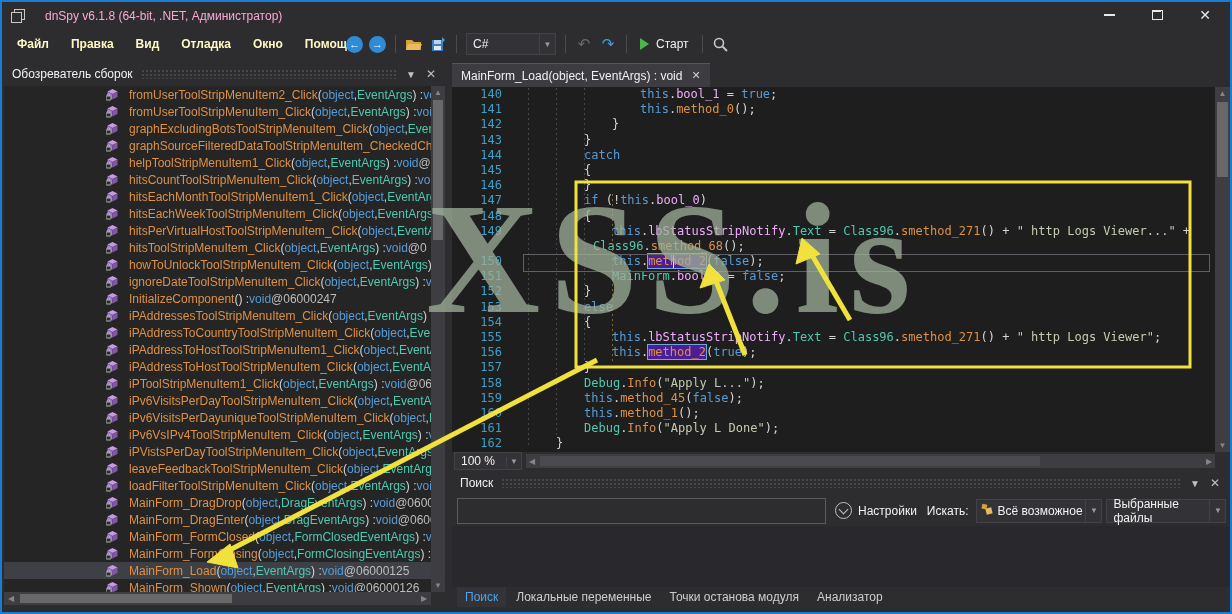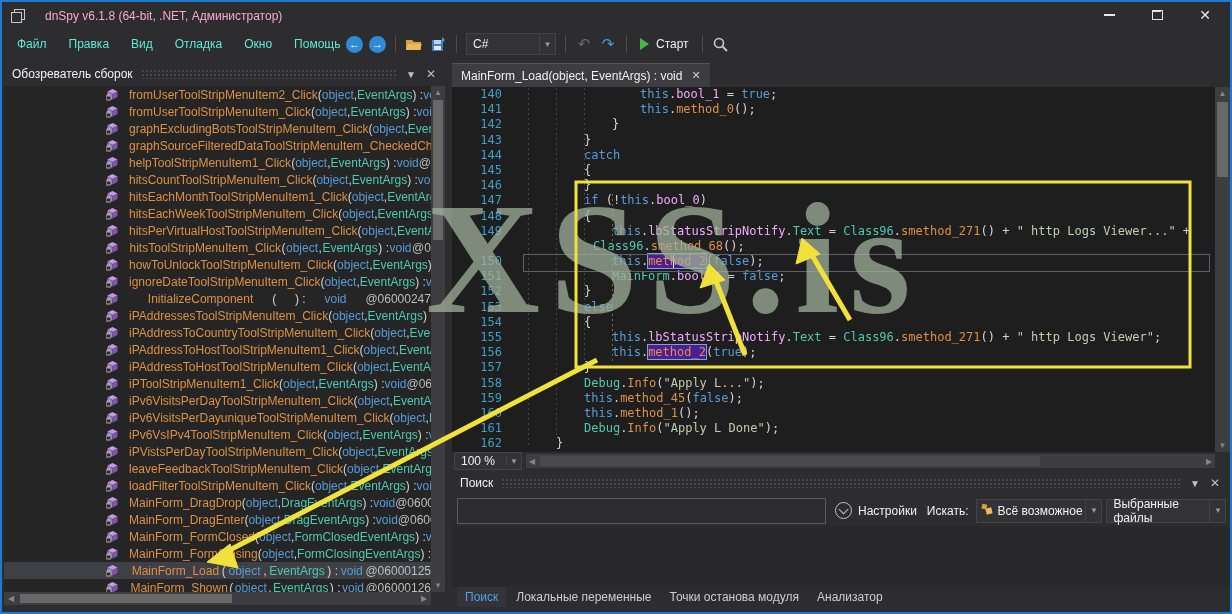--- a/index.html
+++ b/index.html
@@ -14,39 +14,39 @@
   #appicon .sq2{position:absolute;left:0;top:3px;width:9px;height:9px;border:1px solid #c8c8c8;background:#2d2d30;}
   #title-text{margin-left:21px;color:#f9a8d4;}
   #winbtns{position:absolute;right:14px;top:4px;display:flex;gap:26px;align-items:center;}
   .wbtn{width:22px;height:18px;display:flex;align-items:center;justify-content:center;color:#e8e8e8;}
   .glyph-min{width:11px;height:2px;background:#e8e8e8;}
   .glyph-max{width:9px;height:8px;border:1px solid #e8e8e8;position:relative;}
   .glyph-max:before{content:"";position:absolute;left:-1px;top:-1px;width:9px;height:2px;background:#e8e8e8;}
   .glyph-close{font-size:14px;line-height:14px;}
   
   #menubar{left:0;top:27px;width:1228px;height:30px;display:flex;align-items:center;padding-left:4px;box-sizing:border-box;}
-  .menu-item{padding:5px 11px;color:#5eead4;}
+  .menu-item{padding:5px 11px;color:#fef9c3;font-weight:bold;}
   #toolbar{position:absolute;left:344px;top:29px;height:26px;display:flex;align-items:center;gap:6px;}
   .tsep{width:1px;height:18px;background:#4a4a4f;margin:0 3px;}
   .navbtn{width:17px;height:17px;border-radius:50%;background:#2f8bd6;color:#fff;display:flex;align-items:center;justify-content:center;font-size:11px;font-weight:bold;}
   .ic{width:18px;height:18px;display:flex;align-items:center;justify-content:center;}
   #lang-combo{display:flex;align-items:center;width:88px;height:20px;background:#333337;border:1px solid #434346;}
   #lang-combo .val{flex:1;padding-left:6px;color:#f1f1f1;}
   #lang-combo .dd{width:15px;height:100%;border-left:1px solid #434346;display:flex;align-items:center;justify-content:center;color:#999;font-size:8px;}
   .undo{color:#6a6a6a;font-size:15px;}
   .redo{color:#3ea3dc;font-size:15px;}
   #start-btn{display:flex;align-items:center;gap:7px;padding:0 4px;}
   #start-btn .tri{width:0;height:0;border-left:9px solid #4bb648;border-top:6px solid transparent;border-bottom:6px solid transparent;}
   
   .phead{background:#2d2d30;height:22px;display:flex;align-items:center;color:#f1f1f1;}
   .phead .grip{flex:1;height:10px;margin:0 8px;background-image:radial-gradient(#47474b 1px,transparent 1px);background-size:4px 4px;}
   .phead .hic{color:#c0c0c0;font-size:10px;margin-right:10px;}
   
   #tree{left:2px;top:84px;width:427px;height:506px;background:#252526;overflow:hidden;}
-  .trow{position:relative;height:17px;display:flex;align-items:center;white-space:nowrap;padding-left:102px;font-size:12px;justify-content:space-between;}
+  .trow{position:relative;height:17px;display:flex;align-items:center;white-space:nowrap;padding-left:102px;font-size:12px;}
   .trow.sel{background:#3f3f46;}
   .trow svg{flex:0 0 13px;margin-right:5px;}
   .nm{color:#de9145;} .pp{color:#d4d4d4;} .kw2{color:#569cd6;} .ty2{color:#4ec9b0;} .ad{color:#bdbdbd;}
   .sb{background:#3e3e42;} .sb-thumb{background:#686868;} .sb-arrow{color:#858585;font-size:8px;display:flex;align-items:center;justify-content:center;}
   
   #tabstrip{left:450px;top:61px;width:778px;height:24px;background:#2d2d30;}
   #tab{position:absolute;left:450px;top:61px;height:23px;background:#3c3c41;border-top:1px solid #55555c;display:flex;align-items:center;padding:0 9px;gap:9px;color:#f1f1f1;}
   #tab .x{color:#cfcfcf;font-size:11px;}
   #editor{left:450px;top:85px;width:905px;height:365px;background:#1e1e1e;overflow:hidden;
           font-family:"DejaVu Sans Mono",monospace;font-size:12px;line-height:15.2px;}

